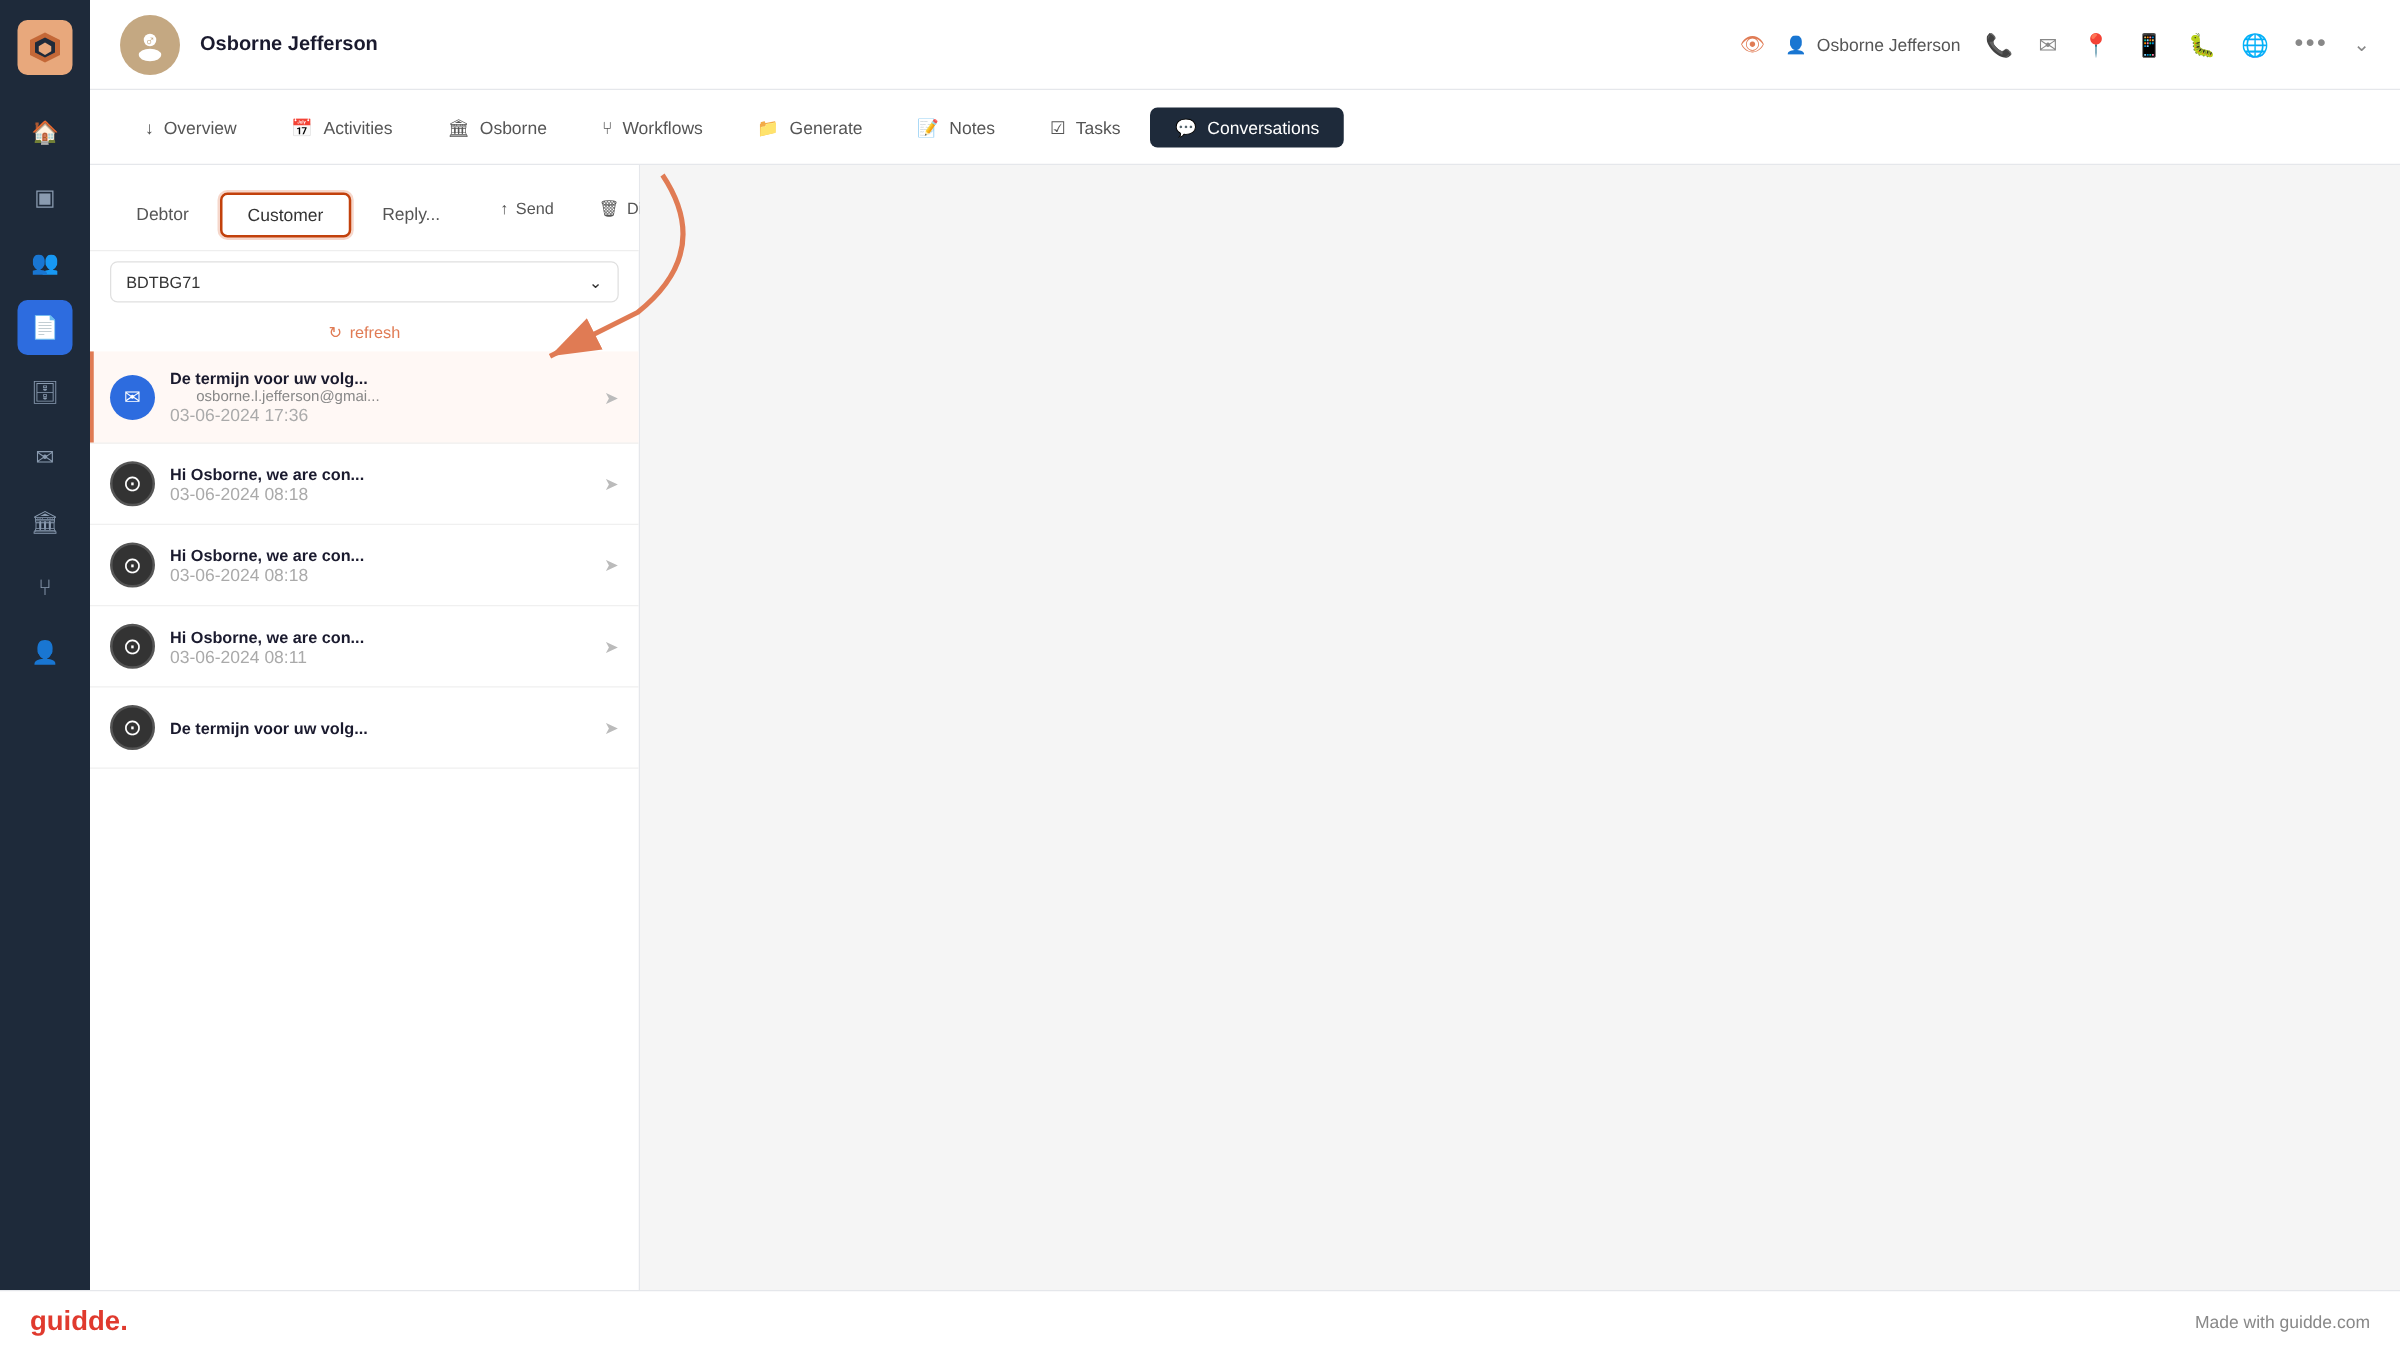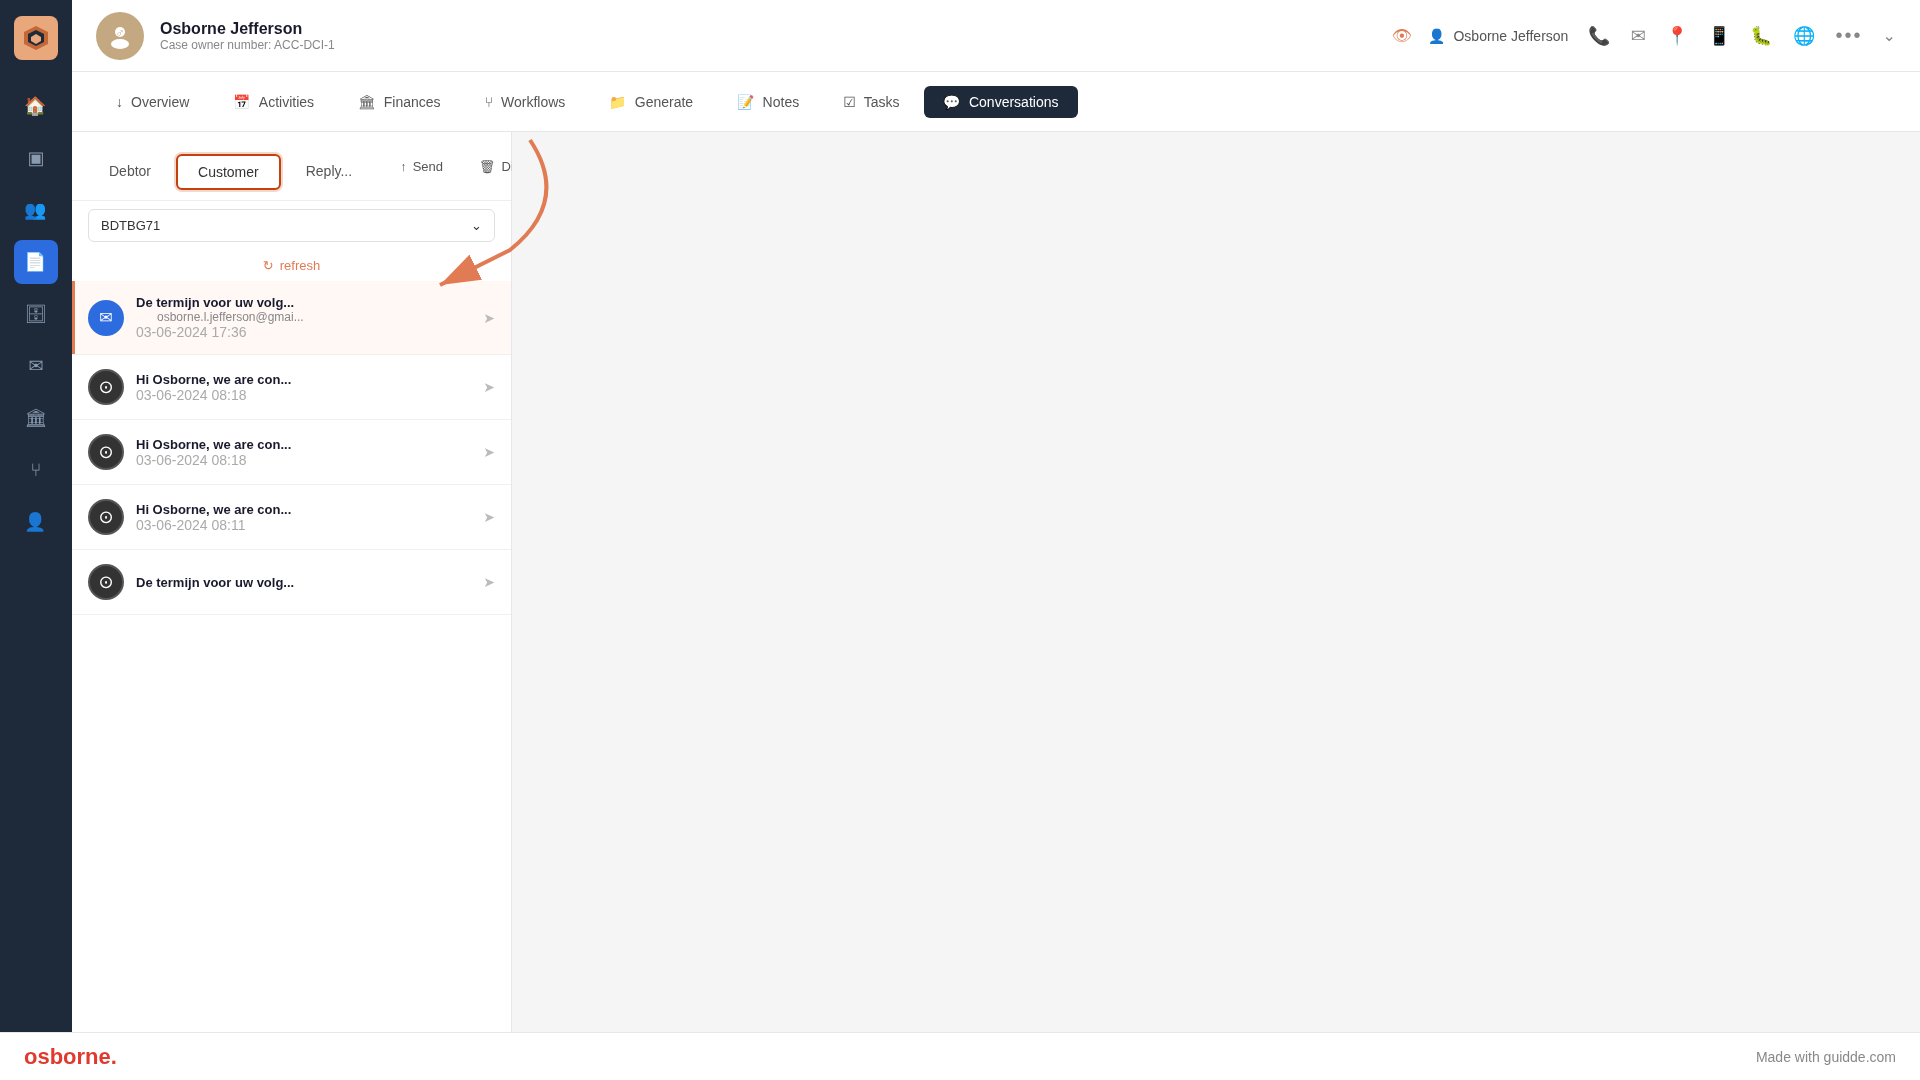--- a/index.html
+++ b/index.html
@@ -198,23 +198,20 @@
 <div class="header">
   <div class="header-avatar">
     <svg width="28" height="28" viewBox="0 0 28 28" fill="white">
       <circle cx="14" cy="10" r="5"></circle>
       <ellipse cx="14" cy="22" rx="9" ry="5"></ellipse>
       <text x="14" y="15" text-anchor="middle" fill="#c4a882" font-size="12">♂</text>
     </svg>
   </div>
   <div class="header-info">
     <div class="header-name">Osborne Jefferson</div>
-    <div class="header-case">
-      <span>Case owner number:</span> <span>ACC-DCI-1</span>
-    </div>
   </div>
   <span class="header-eye">👁</span>
 
   <div class="header-actions">
     <div class="header-user">
       <span style="color:#888">👤</span>
       <span>Osborne Jefferson</span>
     </div>
     <div class="header-action-icons">
       <span class="h-icon green">📞</span>
@@ -235,21 +232,21 @@
     <div class="tab">
       <span class="tab-icon">↓</span>
       <span>Overview</span>
     </div>
     <div class="tab">
       <span class="tab-icon">📅</span>
       <span>Activities</span>
     </div>
     <div class="tab">
       <span class="tab-icon">🏛</span>
-      <span>Finances</span>
+      <span>Osborne</span>
     </div>
     <div class="tab">
       <span class="tab-icon">⑂</span>
       <span>Workflows</span>
     </div>
     <div class="tab">
       <span class="tab-icon">📁</span>
       <span>Generate</span>
     </div>
     <div class="tab">
@@ -386,15 +383,15 @@
     <defs>
       <marker id="arrowhead" markerWidth="10" markerHeight="7" refX="10" refY="3.5" orient="auto">
         <polygon points="0 0, 10 3.5, 0 7" fill="#e07b54"></polygon>
       </marker>
     </defs>
     <path d="M 200,10 C 220,40 230,80 180,120 L 110,155" stroke="#e07b54" stroke-width="4" fill="none" marker-end="url(#arrowhead)"></path>
   </svg>
 </div>
 
 <div class="footer">
-  <span class="footer-brand">osborne.</span>
+  <span class="footer-brand">guidde.</span>
   <span class="footer-made">Made with guidde.com</span>
 </div>
 
 </body></html>

